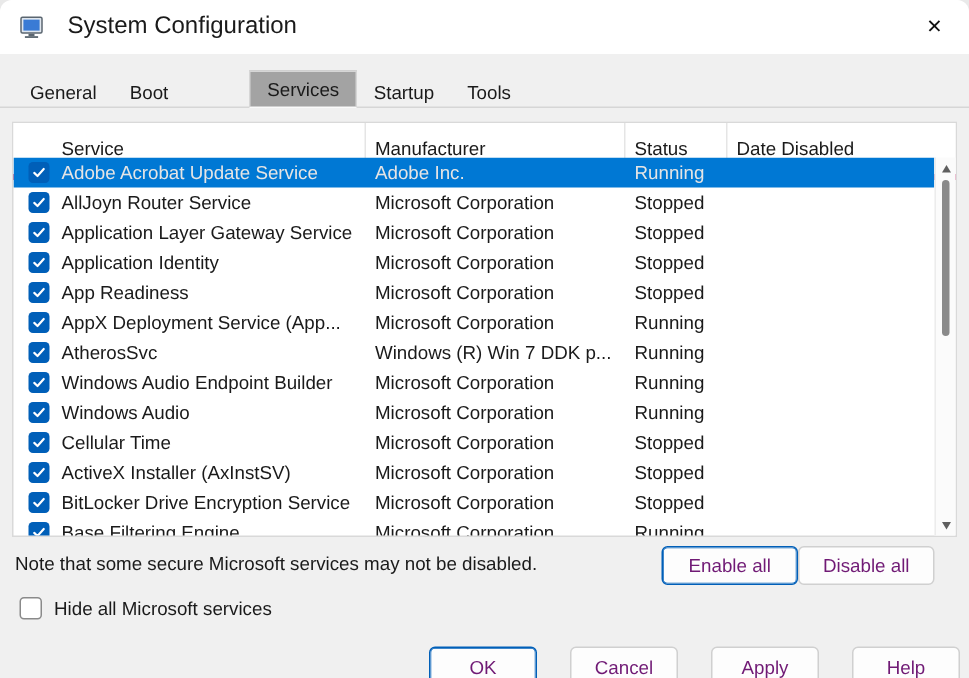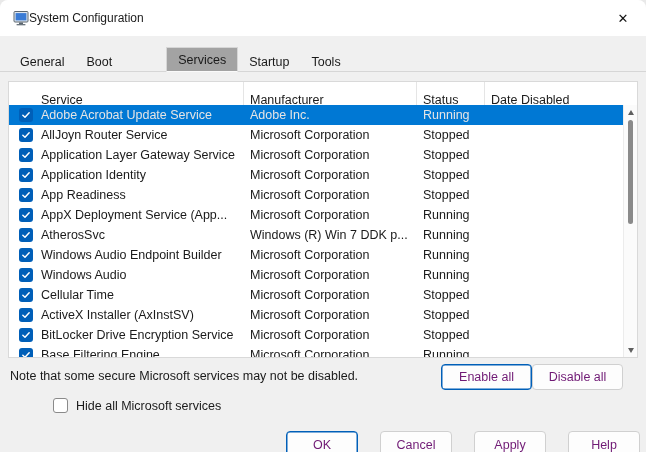--- a/index.html
+++ b/index.html
@@ -17,21 +17,21 @@
     overflow: hidden;
     color: #1a1a1a;
   }
   
   .titlebar {
     height: 36px; background: #ffffff;
     display: flex; align-items: center;
     padding-left: 13px;
   }
   .app-icon { width: 16px; height: 16px; display: inline-flex; }
-  .title { font-size: 12px; margin-left: 0; }
+  .title { font-size: 16px; margin-left: 16px; }
   .close-btn {
     margin-left: auto; width: 46px; height: 36px;
     display: flex; align-items: center; justify-content: center;
     font-size: 13px; cursor: default; color: #111;
   }
   
   .tabbar {
     position: absolute; left: 0; right: 0; top: 47px; height: 25px;
     display: flex; align-items: flex-end; padding-left: 9px;
   }
@@ -50,21 +50,21 @@
     margin-left: 43px;
   }
   
   .table {
     position: absolute; left: 8px; top: 81px;
     width: 630px; height: 277px;
     background: #fff; border: 1px solid #d9d9d9;
   }
   .thead {
     display: flex; height: 38px; font-size: 12.5px;
-    border-bottom: 2px solid #be185d; background: #fff;
+    border-bottom: 4px solid #be185d; background: #fff;
   }
   .th {
     display: flex; align-items: center; padding-left: 6px;
     border-right: 1px solid #e5e5e5; white-space: nowrap; overflow: hidden;
   }
   .th.col-service { padding-left: 32px; }
   .col-service { width: 235px; }
   .col-manufacturer { width: 173px; }
   .col-status { width: 68px; }
   .col-date { flex: 1; border-right: none; }
@@ -111,21 +111,21 @@
   .note { flex: 1; font-size: 12.5px; padding-top: 5px; }
   .btn {
     height: 26px; min-width: 91px; padding: 0 10px;
     background: #fdfdfd; border: 1px solid #d0d0d0; border-radius: 4px;
     font-family: inherit; font-size: 12.5px; color: #701a75; cursor: default;
   }
   .btn.accent { border: 1px solid var(--accent, #005fb8); box-shadow: inset 0 0 0 0.5px var(--accent, #005fb8); }
   
   .hide-row {
     position: absolute; left: 13px; top: 398px;
-    display: flex; align-items: center; gap: 8px; font-size: 12.5px; margin-left: 40px;
+    display: flex; align-items: center; gap: 8px; font-size: 12.5px;
   }
   .cb-un {
     width: 15px; height: 15px; background: #fff;
     border: 1px solid #8a8a8a; border-radius: 3px;
   }
   
   .bottom-row {
     position: absolute; left: 0; right: 6px; top: 431px;
     display: flex; justify-content: flex-end; gap: 22px;
   }

